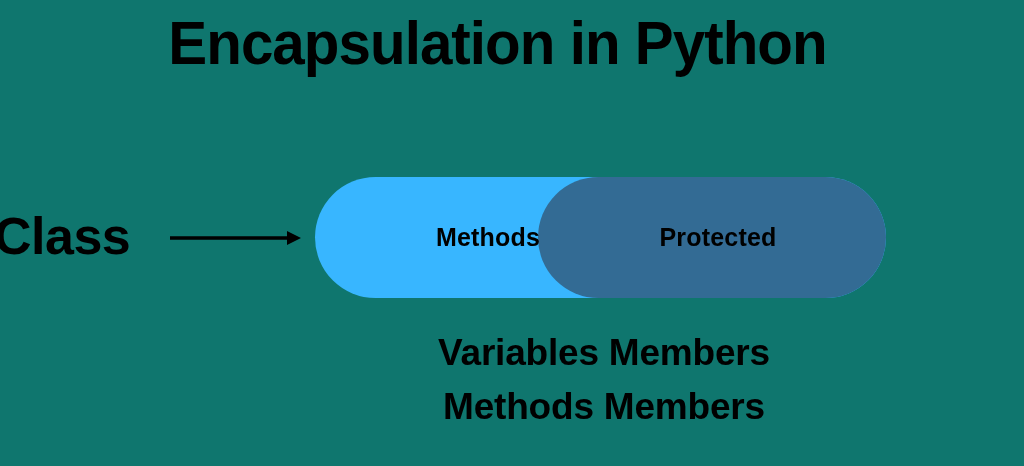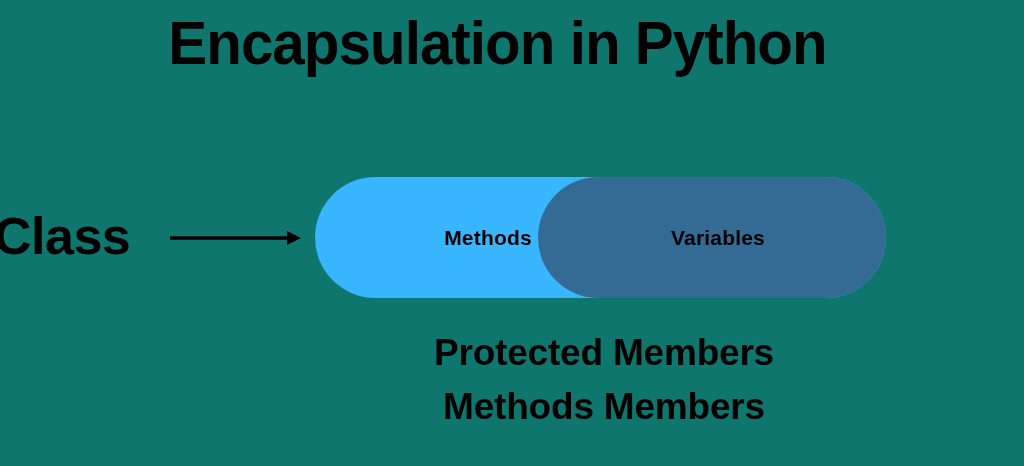--- a/index.html
+++ b/index.html
@@ -93,21 +93,21 @@
   }
   .seg-label {
     position: absolute;
     top: 0;
     height: 121px;
     display: flex;
     align-items: center;
     justify-content: center;
     font-family: "Liberation Sans", sans-serif;
     font-weight: bold;
-    font-size: 21px;
+    font-size: 25px;
     color: #000000;
     letter-spacing: 0.2px;
     white-space: nowrap;
   }
   .seg-label-methods {
     left: 95px;
     width: 156px;
   }
   .seg-label-variables {
     left: 320px;
@@ -145,21 +145,21 @@
     <svg width="134" height="32" viewBox="0 0 134 32" xmlns="http://www.w3.org/2000/svg">
       <line x1="2" y1="16" x2="122" y2="16" stroke="#000000" stroke-width="3.5"></line>
       <polygon points="119,9 133,16 119,23" fill="#000000"></polygon>
     </svg>
   </div>
 
   <div class="capsule">
     <div class="capsule-methods"></div>
     <div class="capsule-variables"></div>
     <div class="seg-label seg-label-methods">Methods</div>
-    <div class="seg-label seg-label-variables">Variables</div>
+    <div class="seg-label seg-label-variables">Protected</div>
   </div>
 
   <div class="members">
-    <div class="members-line">Protected Members</div>
+    <div class="members-line">Variables Members</div>
     <div class="members-line">Methods Members</div>
   </div>
 
 </div>
 
 </body></html>

